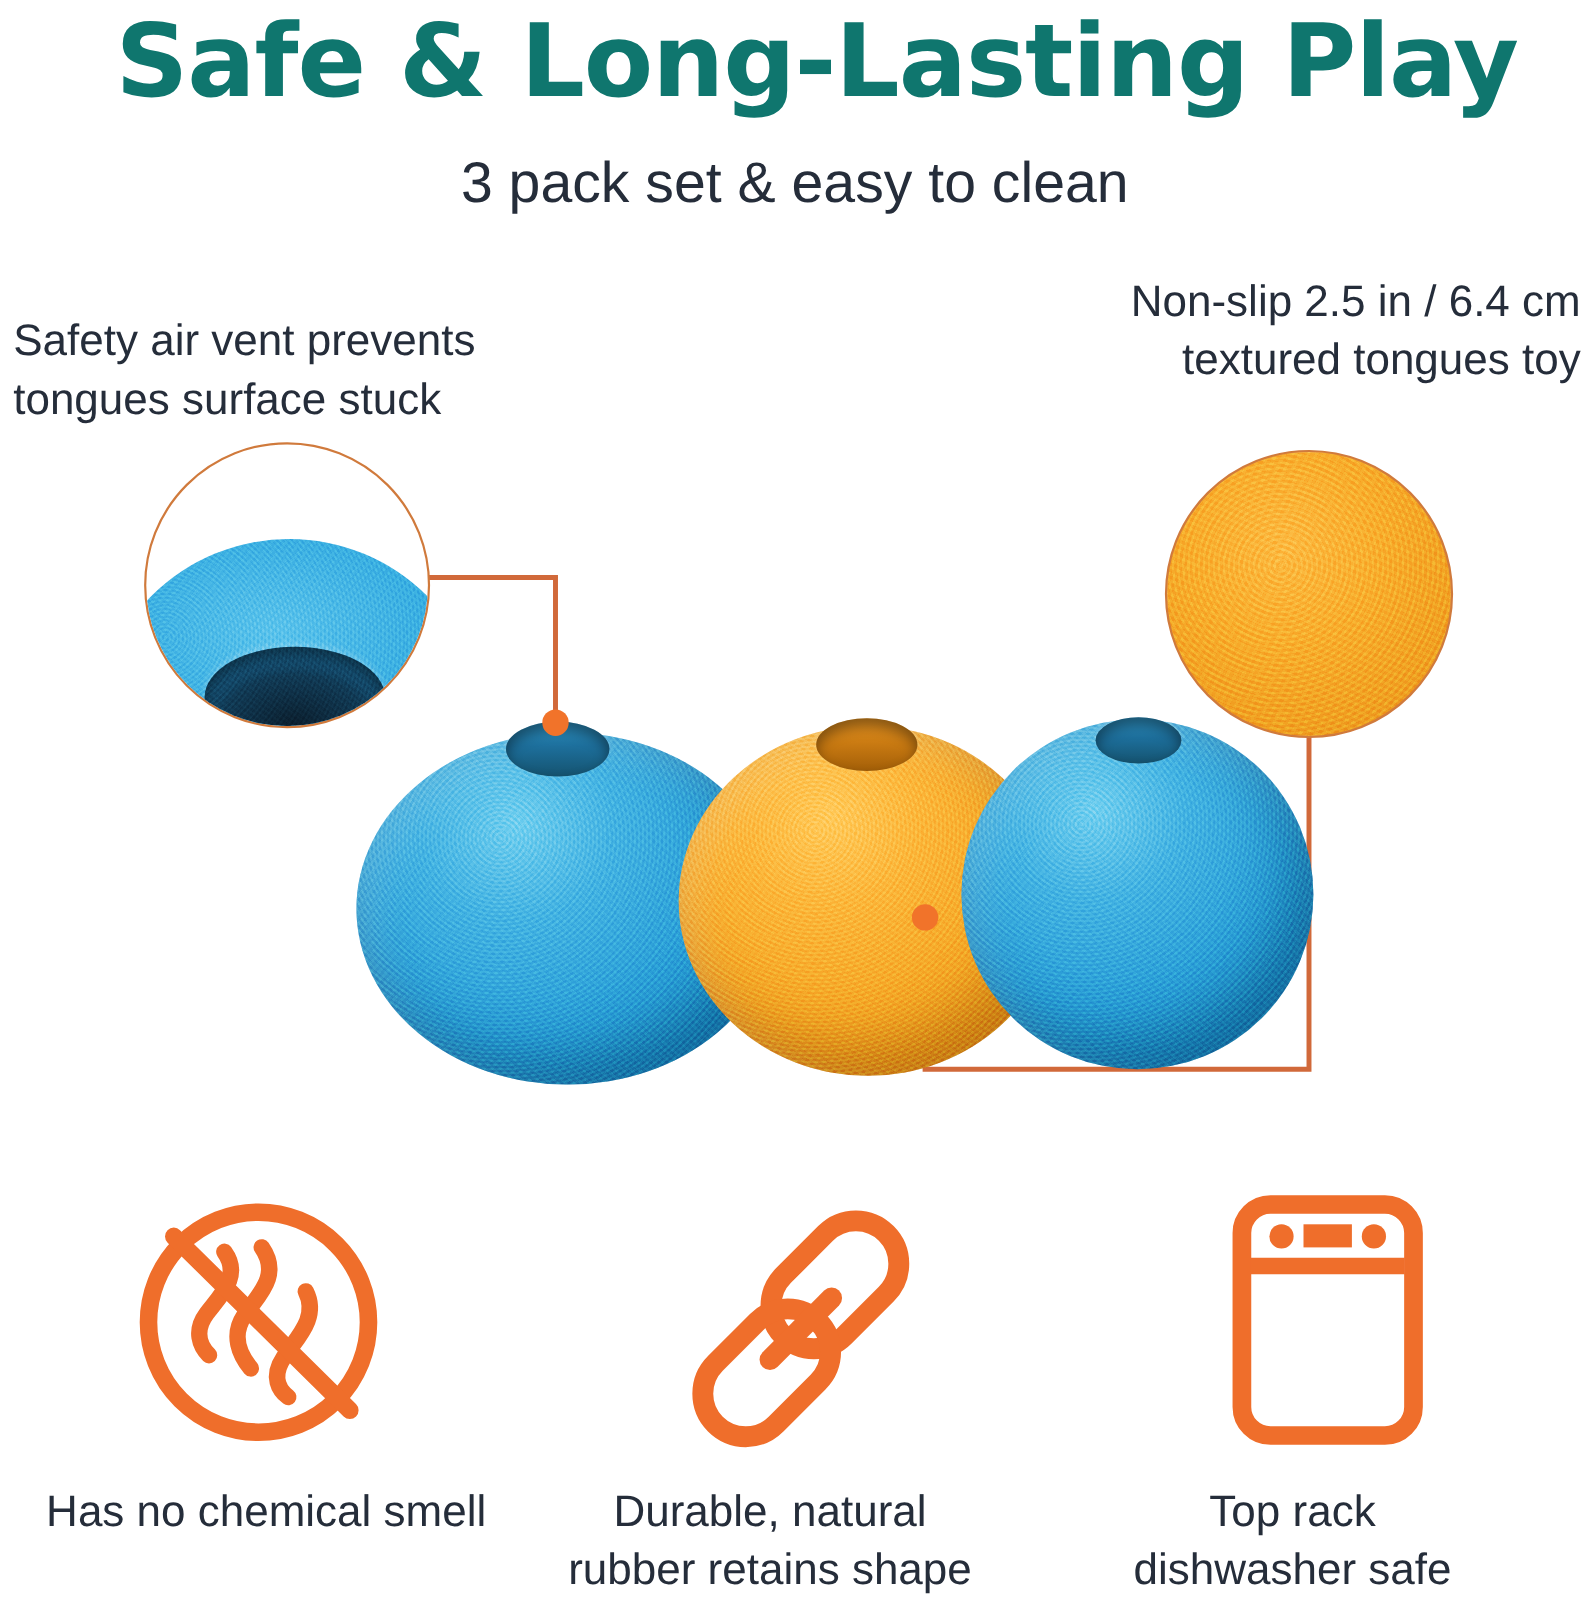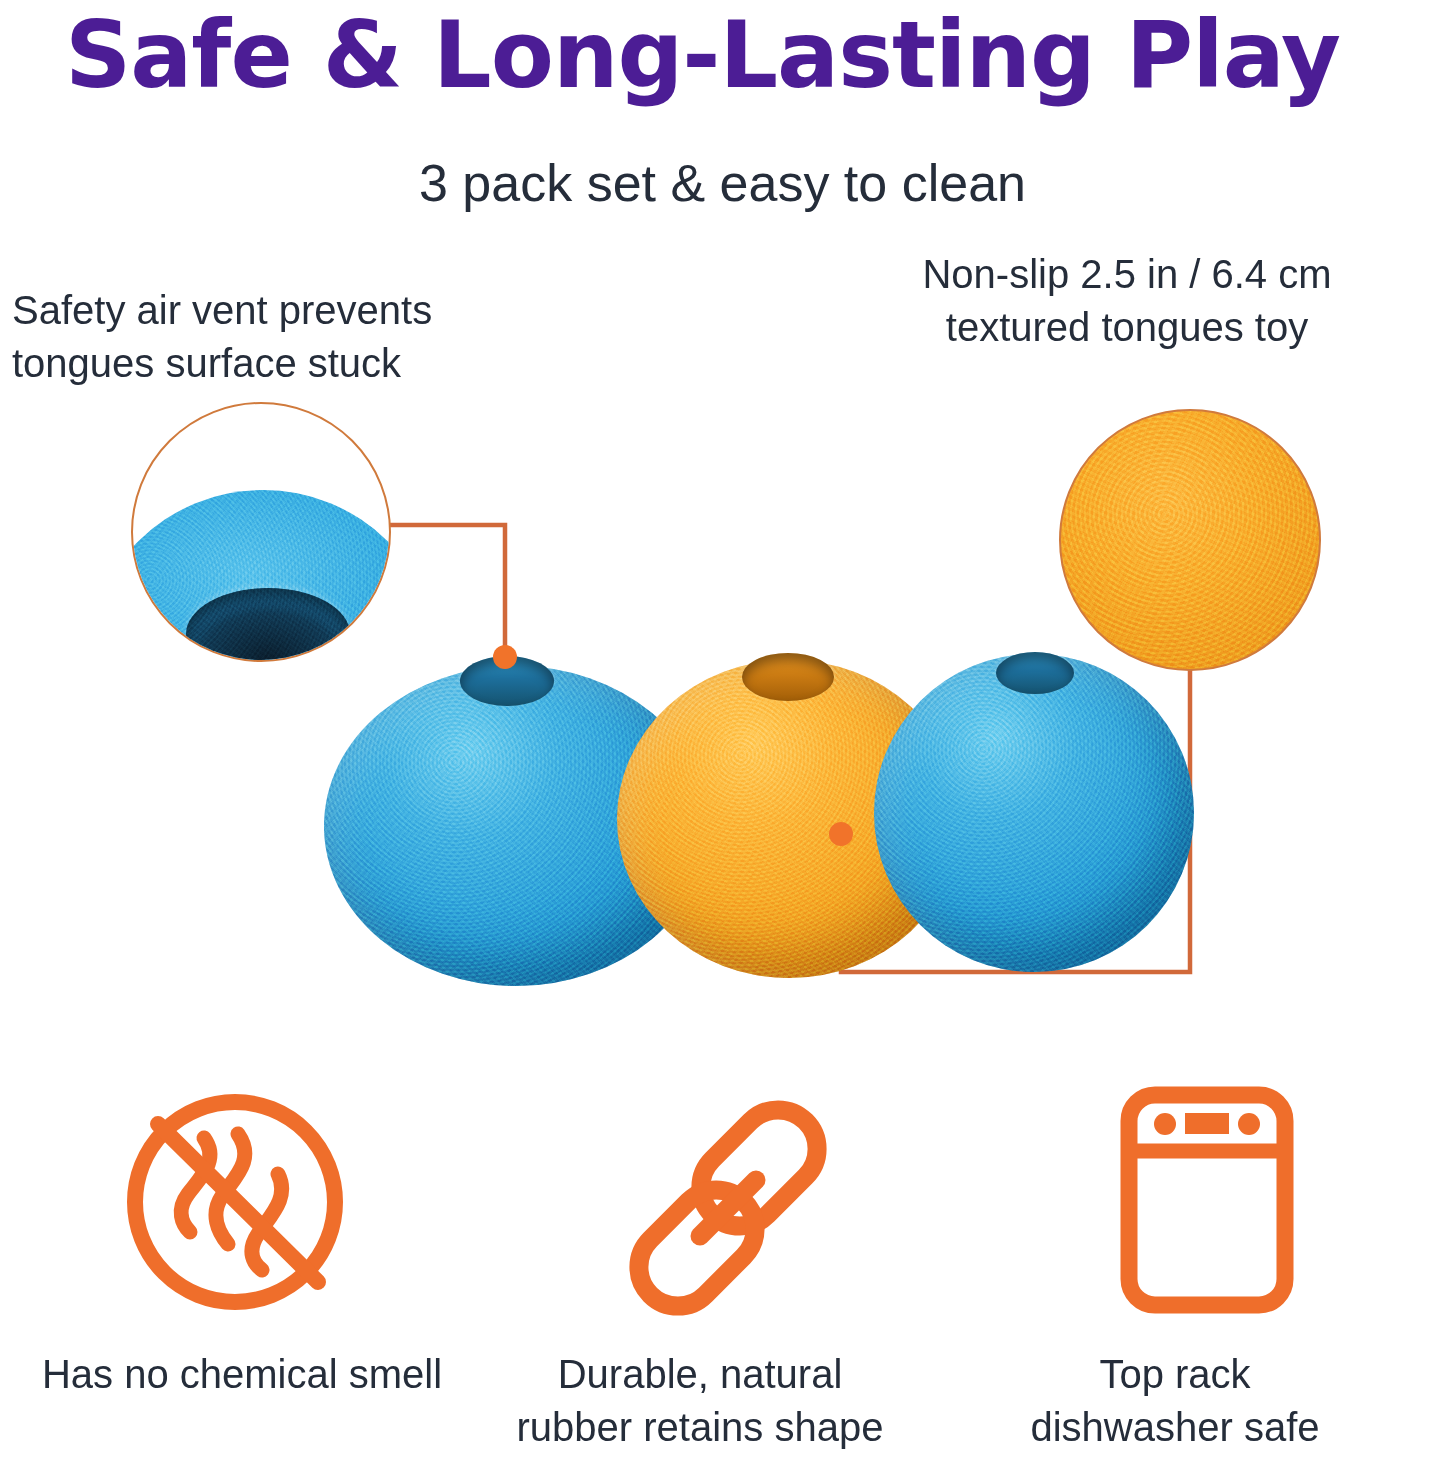--- a/index.html
+++ b/index.html
@@ -14,44 +14,45 @@
 
   
   .title{
     position:absolute;left:0;top:4px;width:1405px;
     text-align:center;
     font-family:"DejaVu Sans", sans-serif;
     font-weight:700;
     font-size:92px;
     line-height:104px;
     letter-spacing:-1px;
-    color:#4c1d95;
+    color:#0f766e;
     white-space:nowrap;
+    padding-left:40px;
   }
   .subtitle{
-    position:absolute;left:0;top:152px;width:1445px;
+    position:absolute;left:0;top:136px;width:1445px;
     text-align:center;
     font-family:"Liberation Sans", sans-serif;
     font-weight:400;
     font-size:52px;
     line-height:62px;
     color:#252d3a;
     white-space:nowrap;
   }
 
   
   .cap{
     position:absolute;
     font-family:"Liberation Sans", sans-serif;
     font-size:40px;
     line-height:53px;
     color:#252d3a;
   }
   .cap-left{left:12px;top:248px;width:620px;text-align:left;margin-top:36px;}
-  .cap-right{right:8px;top:248px;width:620px;text-align:center;}
+  .cap-right{right:8px;top:248px;width:620px;text-align:right;}
 
   
   .callout{
     position:absolute;
     border-radius:50%;
     overflow:hidden;
     box-sizing:border-box;
   }
   .callout-vent{
     left:131px;top:402px;width:260px;height:260px;

